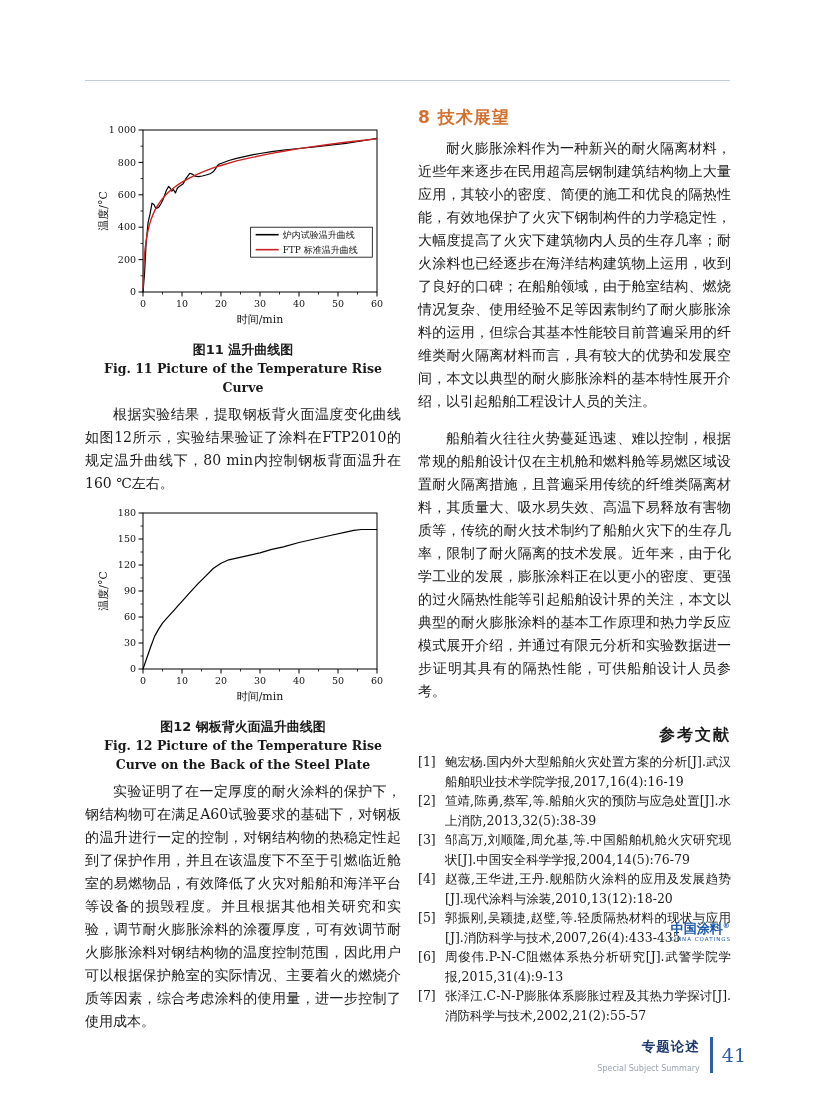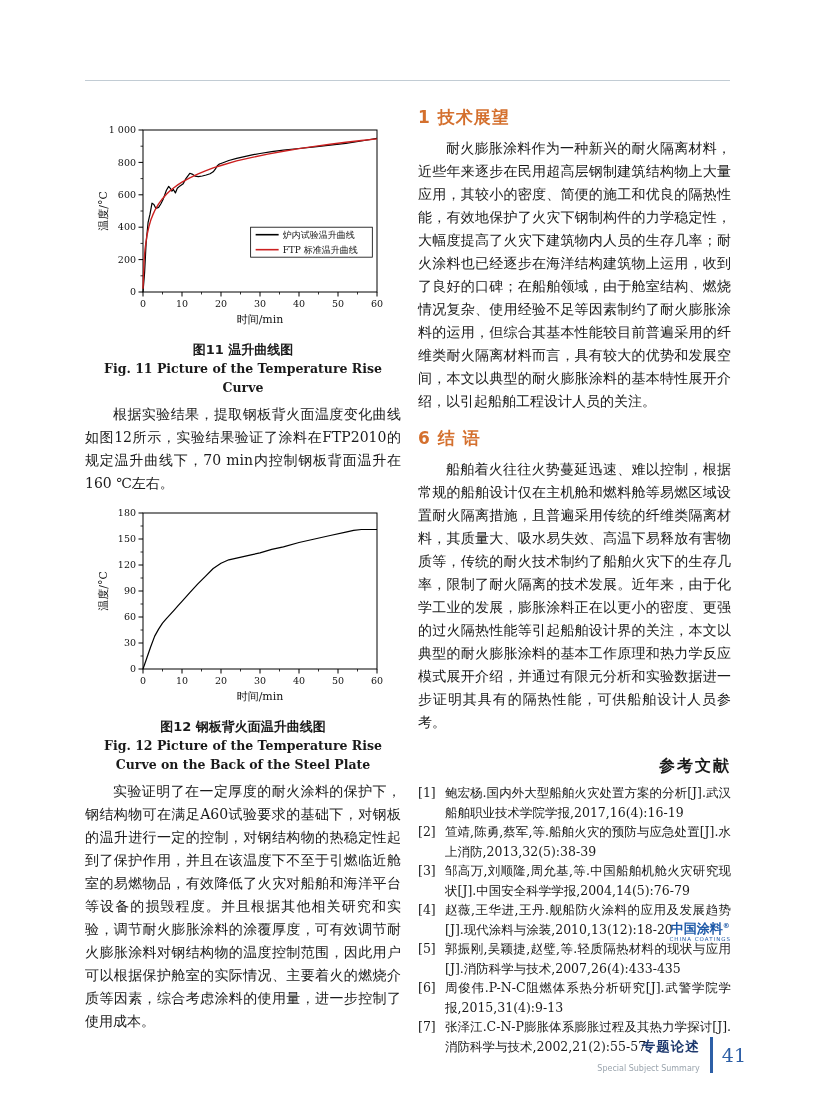--- a/index.html
+++ b/index.html
@@ -138,21 +138,21 @@
           <rect x="155.64" y="107.2" width="121.68" height="29.97" fill="#fff" stroke="#000" stroke-width="0.8"></rect>
           <line x1="160.64" y1="114.6925" x2="183.64" y2="114.6925" stroke="#000000" stroke-width="1.6"></line>
           <text x="187.64" y="117.8925" font-size="9" fill="#111">炉内试验温升曲线</text>
           <line x1="160.64" y1="129.6775" x2="183.64" y2="129.6775" stroke="#cc2020" stroke-width="1.6"></line>
           <text x="187.64" y="132.8775" font-size="9" fill="#111">FTP 标准温升曲线</text>
         </svg>
     </div>
     <div class="caption-cn">图11  温升曲线图</div>
     <div class="caption-en">Fig. 11  Picture of the Temperature Rise Curve</div>
 
-    <p class="body" style="margin-top:6px;">根据实验结果，提取钢板背火面温度变化曲线如图12所示，实验结果验证了涂料在FTP2010的规定温升曲线下，70 min内控制钢板背面温升在160 ℃左右。</p>
+    <p class="body" style="margin-top:6px;">根据实验结果，提取钢板背火面温度变化曲线如图12所示，实验结果验证了涂料在FTP2010的规定温升曲线下，80 min内控制钢板背面温升在160 ℃左右。</p>
 
     <div class="figure">
       <svg class="chart-svg" viewBox="0 0 296 202" width="296" height="202">
           <rect x="48" y="10" width="234" height="156" fill="none" stroke="#000" stroke-width="1"></rect>
           <line x1="67.5" y1="166" x2="67.5" y2="168.5" stroke="#000" stroke-width="0.8"></line>
           <line x1="106.5" y1="166" x2="106.5" y2="168.5" stroke="#000" stroke-width="0.8"></line>
           <line x1="145.5" y1="166" x2="145.5" y2="168.5" stroke="#000" stroke-width="0.8"></line>
           <line x1="184.5" y1="166" x2="184.5" y2="168.5" stroke="#000" stroke-width="0.8"></line>
           <line x1="223.5" y1="166" x2="223.5" y2="168.5" stroke="#000" stroke-width="0.8"></line>
           <line x1="262.5" y1="166" x2="262.5" y2="168.5" stroke="#000" stroke-width="0.8"></line>
@@ -195,24 +195,23 @@
           <polyline points="48.0,166.0 51.9,154.7 55.8,143.5 59.7,133.1 63.6,126.1 67.5,120.1 71.4,115.7 75.3,111.4 79.2,107.1 83.1,102.7 87.0,98.4 94.8,89.7 102.6,81.1 110.4,73.3 118.2,65.5 126.0,60.3 129.9,58.5 133.8,56.8 141.6,55.1 149.4,53.3 157.2,51.6 165.0,49.9 176.7,46.4 188.4,43.8 204.0,39.5 219.6,36.0 235.2,32.5 250.8,29.1 258.6,27.3 266.4,26.5 274.2,26.5 282.0,26.5" fill="none" stroke="#000000" stroke-width="1.2" stroke-linejoin="round"></polyline>
         </svg>
     </div>
     <div class="caption-cn">图12  钢板背火面温升曲线图</div>
     <div class="caption-en" style="max-width:300px;margin:0 auto 6px auto;">Fig. 12  Picture of the Temperature Rise Curve on the Back of the Steel Plate</div>
 
     <p class="body" style="margin-top:4px;">实验证明了在一定厚度的耐火涂料的保护下，钢结构物可在满足A60试验要求的基础下，对钢板的温升进行一定的控制，对钢结构物的热稳定性起到了保护作用，并且在该温度下不至于引燃临近舱室的易燃物品，有效降低了火灾对船舶和海洋平台等设备的损毁程度。并且根据其他相关研究和实验，调节耐火膨胀涂料的涂覆厚度，可有效调节耐火膨胀涂料对钢结构物的温度控制范围，因此用户可以根据保护舱室的实际情况、主要着火的燃烧介质等因素，综合考虑涂料的使用量，进一步控制了使用成本。</p>
   </div>
 
   <div class="col-right">
-    <h2 class="section">1  技术展望</h2>
+    <h2 class="section">8  技术展望</h2>
     <p class="body">耐火膨胀涂料作为一种新兴的耐火隔离材料，近些年来逐步在民用超高层钢制建筑结构物上大量应用，其较小的密度、简便的施工和优良的隔热性能，有效地保护了火灾下钢制构件的力学稳定性，大幅度提高了火灾下建筑物内人员的生存几率；耐火涂料也已经逐步在海洋结构建筑物上运用，收到了良好的口碑；在船舶领域，由于舱室结构、燃烧情况复杂、使用经验不足等因素制约了耐火膨胀涂料的运用，但综合其基本性能较目前普遍采用的纤维类耐火隔离材料而言，具有较大的优势和发展空间，本文以典型的耐火膨胀涂料的基本特性展开介绍，以引起船舶工程设计人员的关注。</p>
 
-    <h2 class="section" style="margin-top:10px;">6  结  语</h2>
     <p class="body">船舶着火往往火势蔓延迅速、难以控制，根据常规的船舶设计仅在主机舱和燃料舱等易燃区域设置耐火隔离措施，且普遍采用传统的纤维类隔离材料，其质量大、吸水易失效、高温下易释放有害物质等，传统的耐火技术制约了船舶火灾下的生存几率，限制了耐火隔离的技术发展。近年来，由于化学工业的发展，膨胀涂料正在以更小的密度、更强的过火隔热性能等引起船舶设计界的关注，本文以典型的耐火膨胀涂料的基本工作原理和热力学反应模式展开介绍，并通过有限元分析和实验数据进一步证明其具有的隔热性能，可供船舶设计人员参考。</p>
 
     <div class="refs-heading" style="margin-top:22px;">参考文献</div>
     <div id="refs-list">
         <div class="ref-item">
           <span class="ref-num">[1]</span>
           <span class="ref-text">鲍宏杨.国内外大型船舶火灾处置方案的分析[J].武汉船舶职业技术学院学报,2017,16(4):16-19</span>
         </div>
         <div class="ref-item">
           <span class="ref-num">[2]</span>

